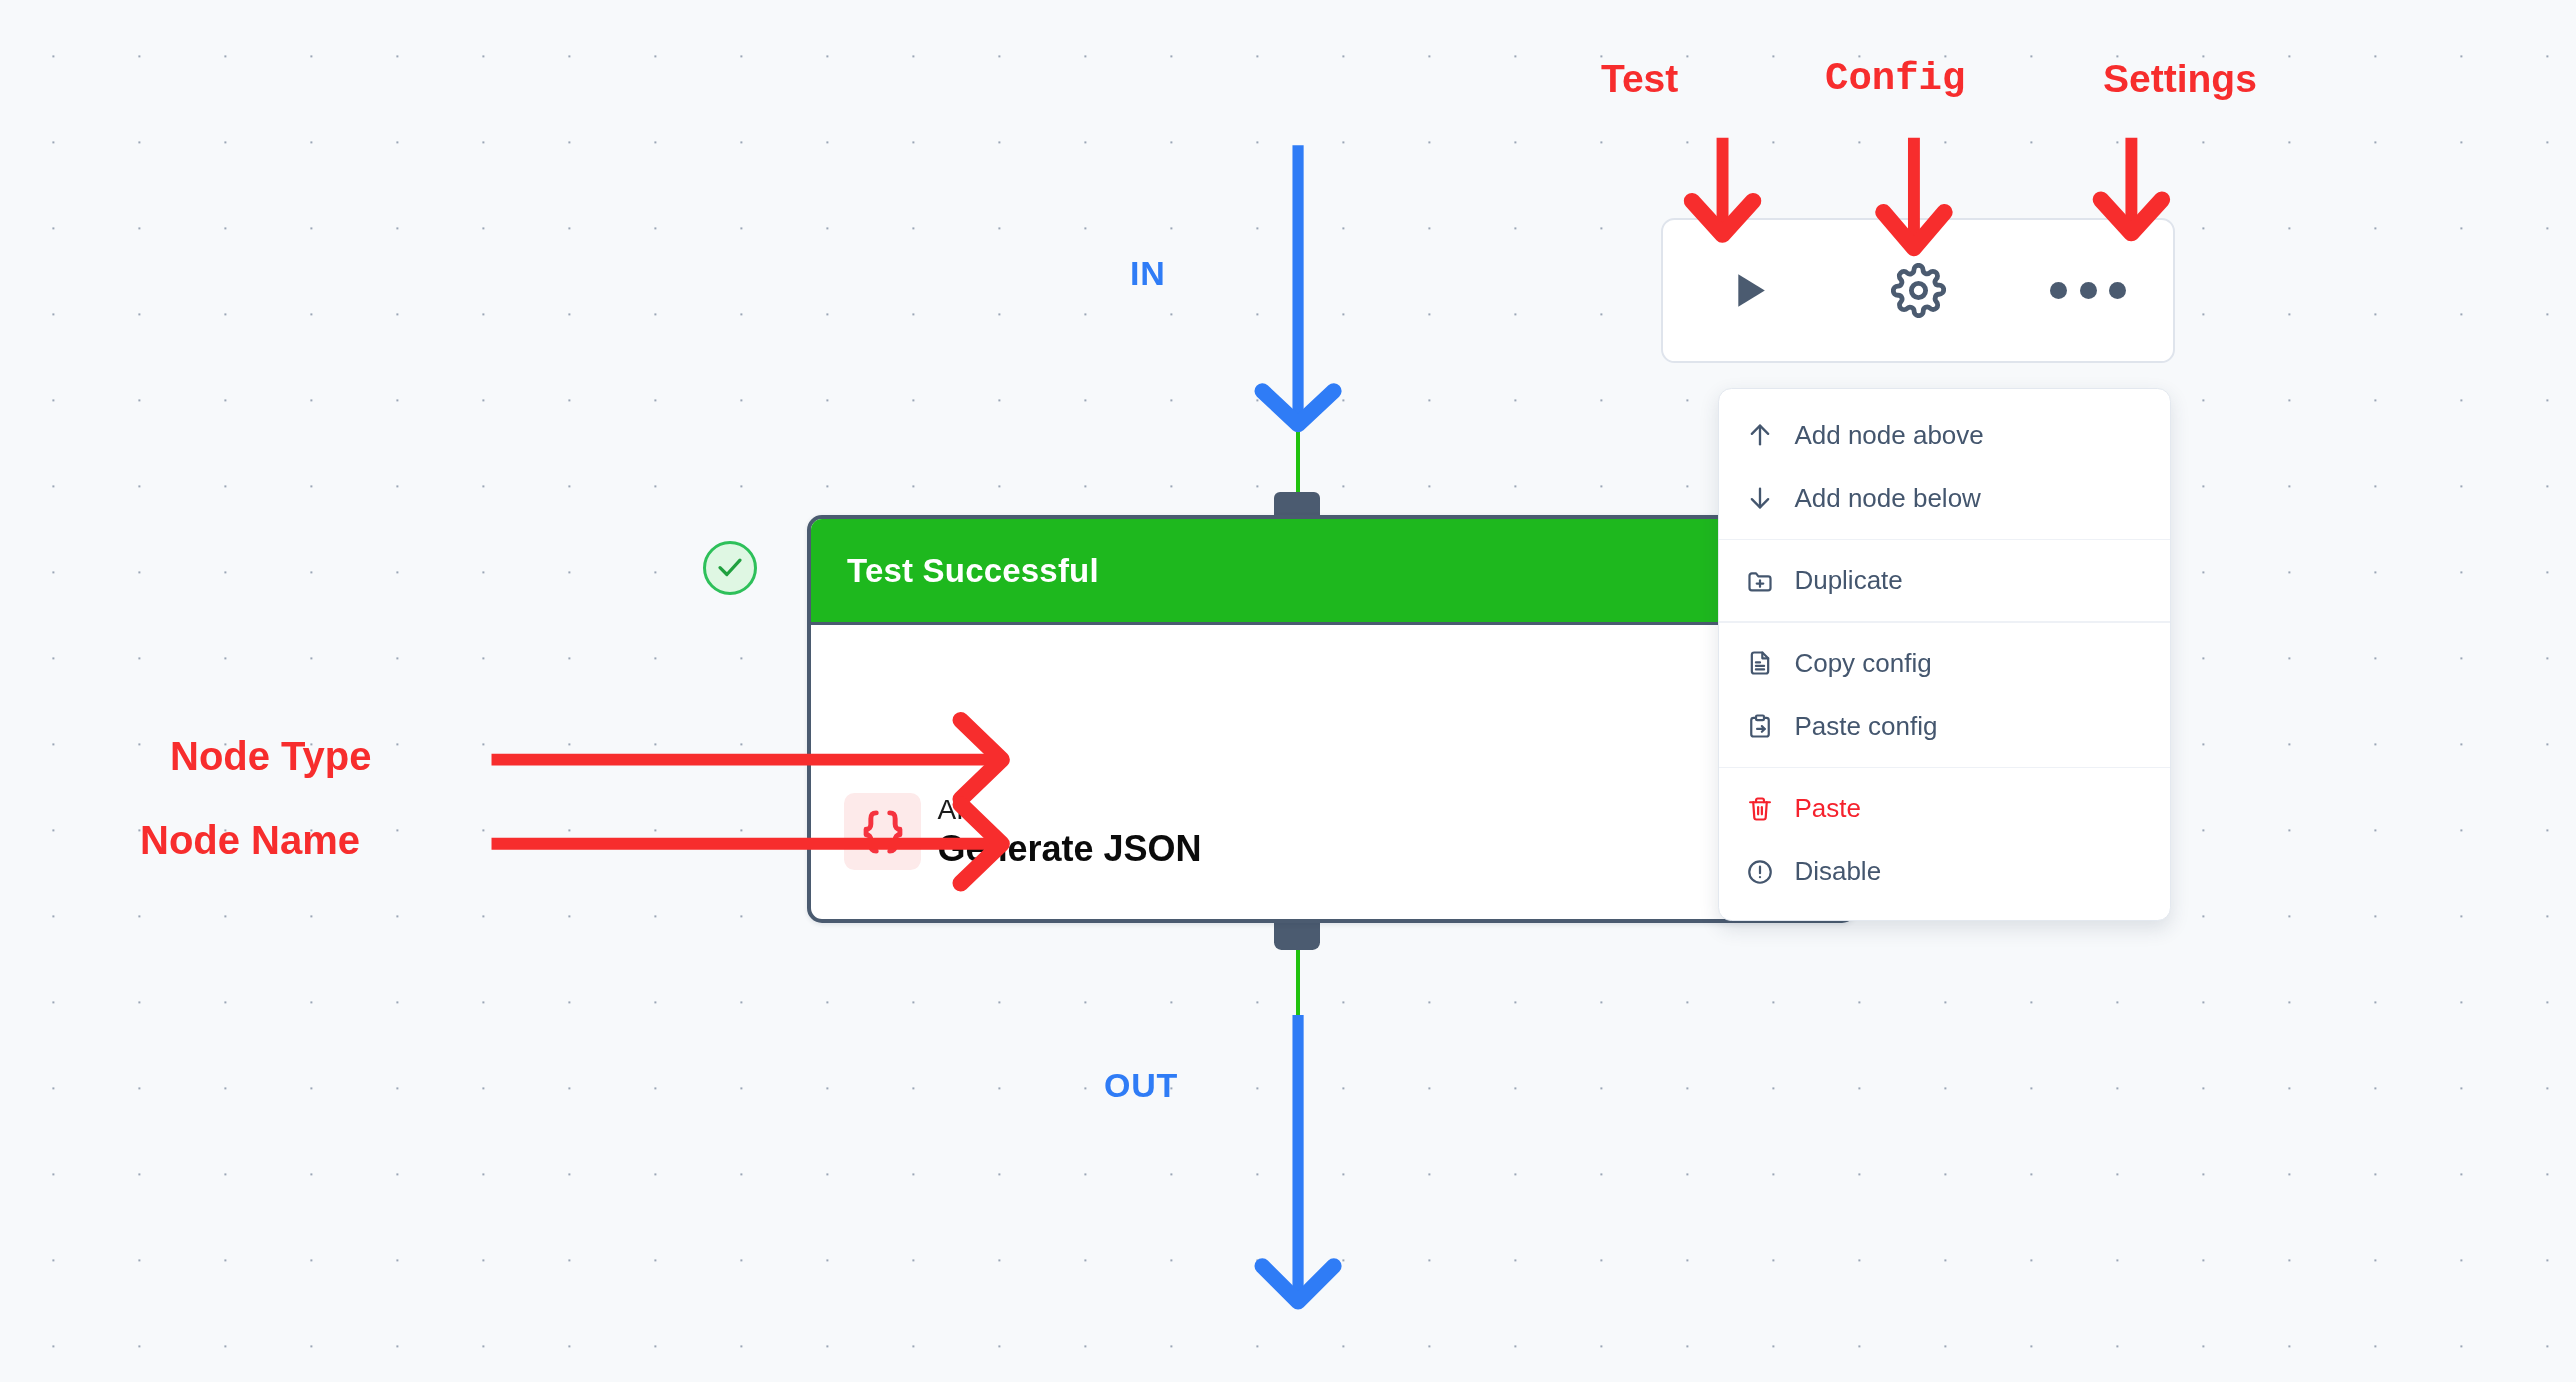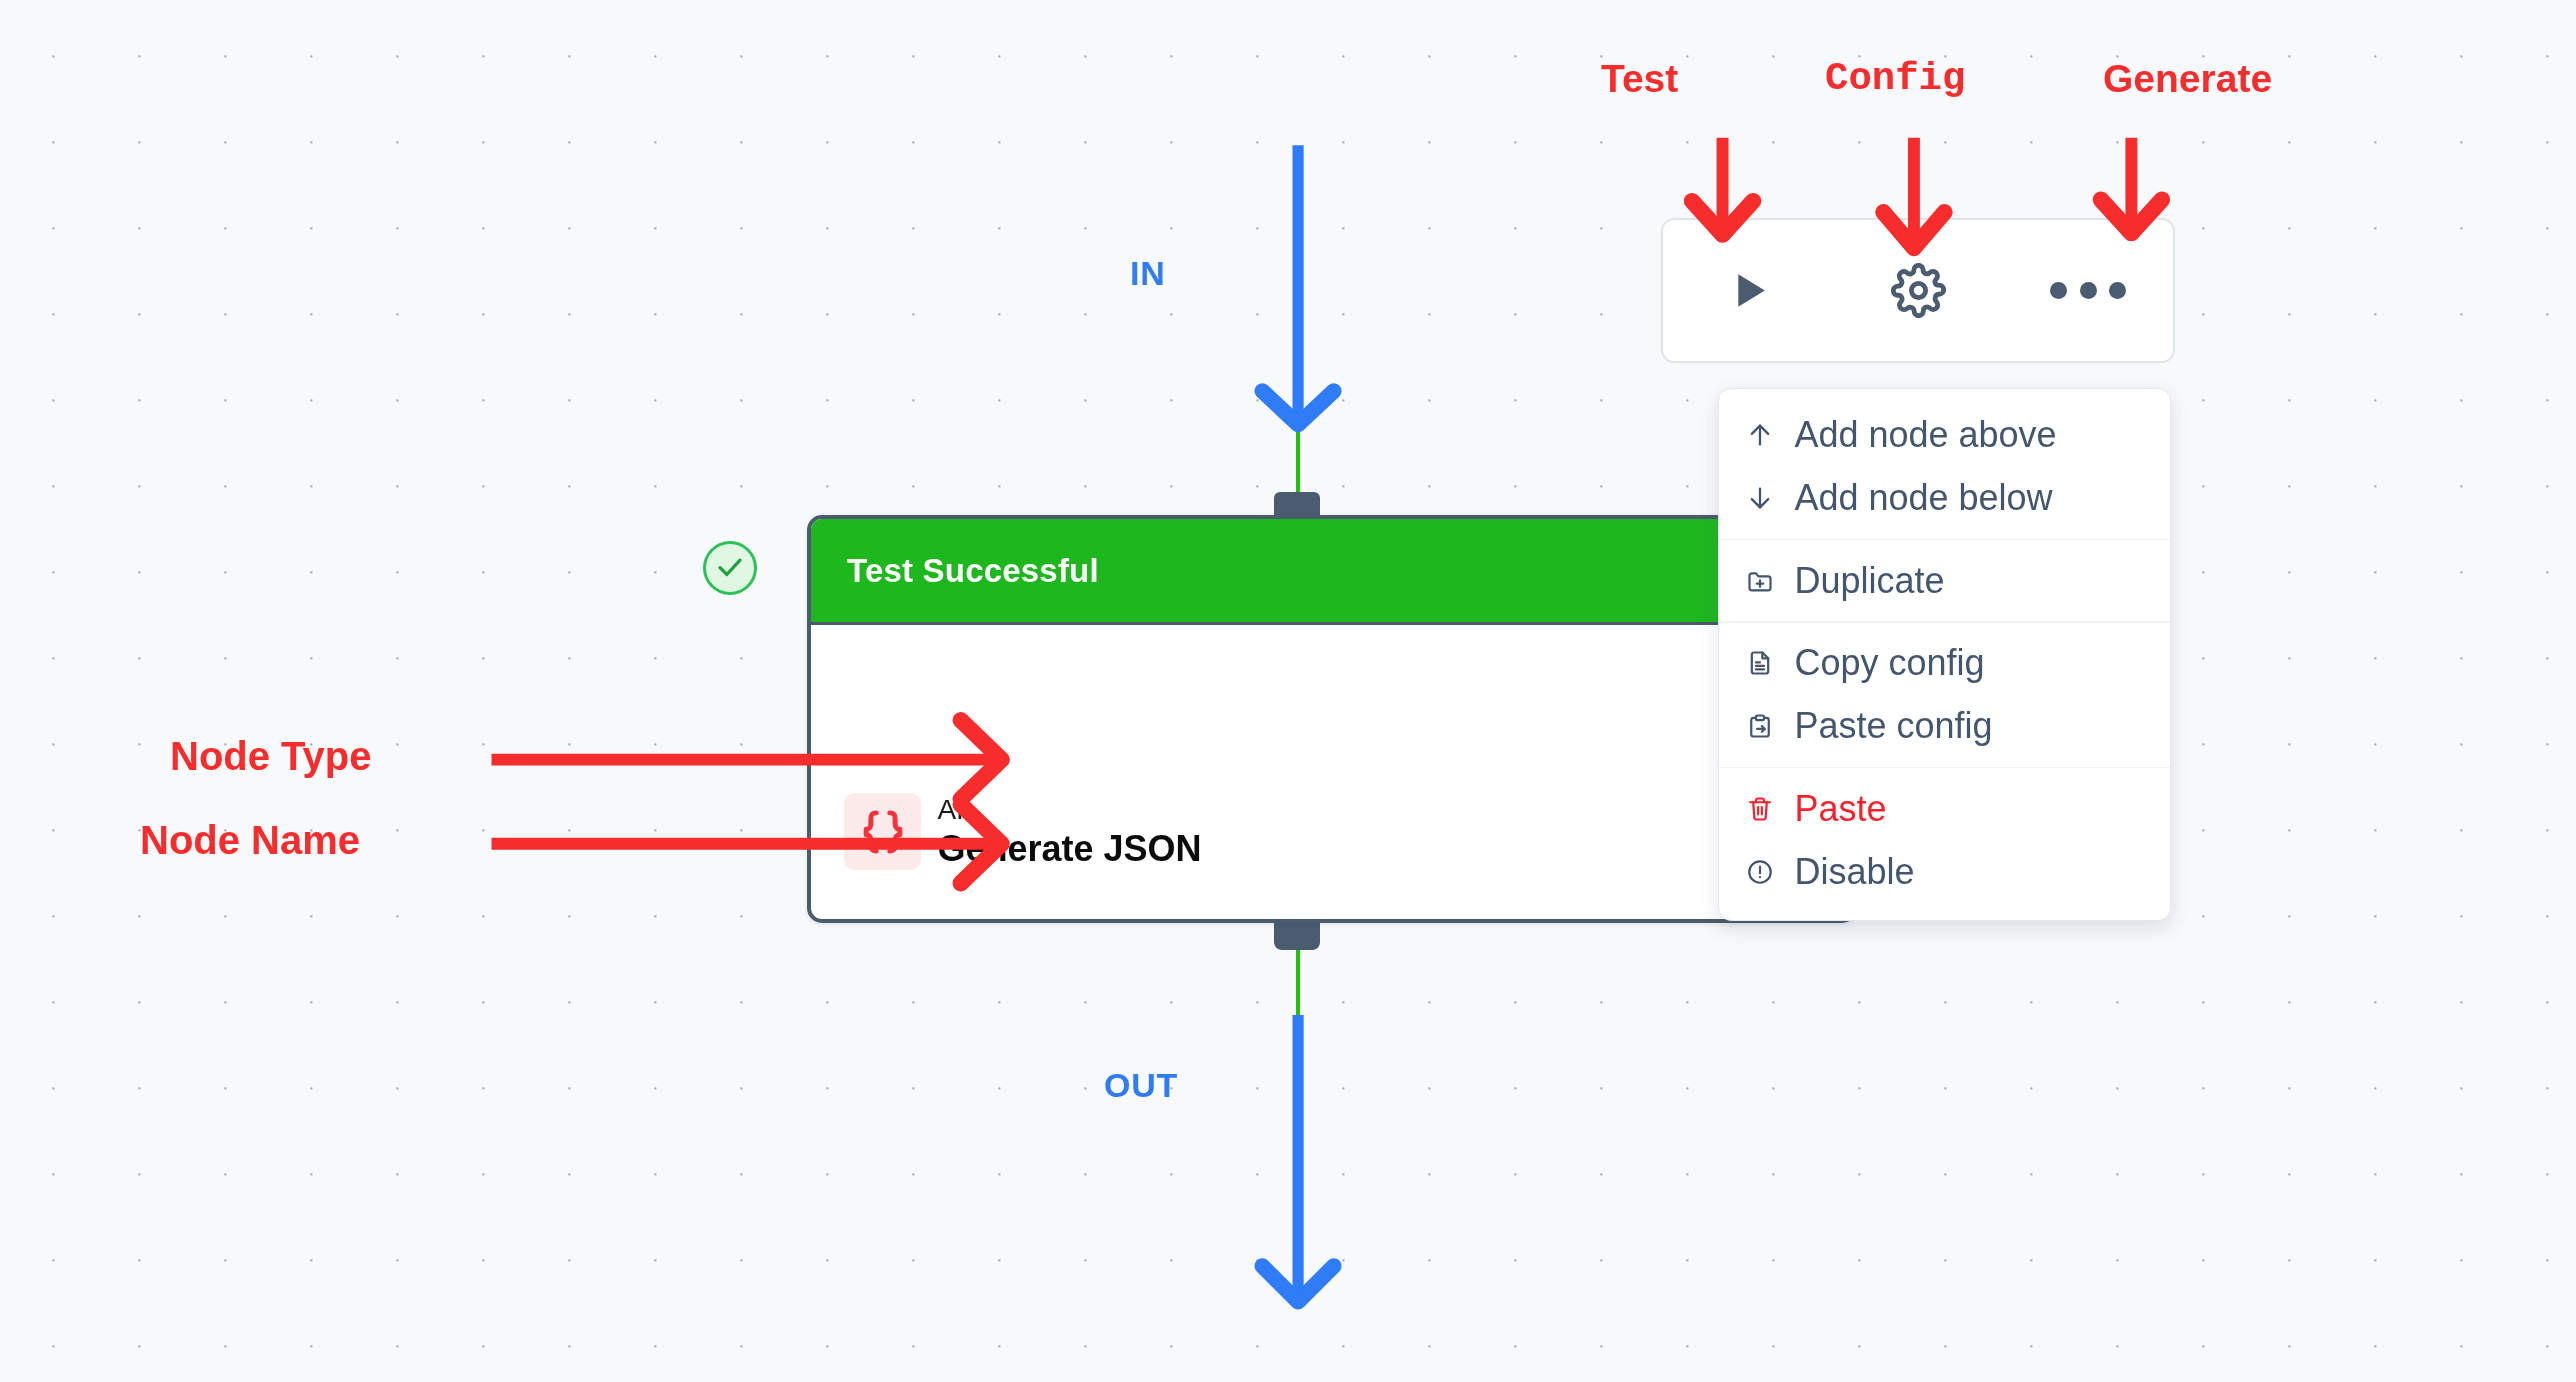--- a/index.html
+++ b/index.html
@@ -198,21 +198,21 @@
   .menu-item-icon {
     width: 31px;
     height: 31px;
     flex: 0 0 auto;
     display: flex;
     align-items: center;
     justify-content: center;
   }
   .menu-item-icon svg { display: block; }
   .menu-item-label {
-    font-size: 36px;
+    font-size: 26px;
     color: #44566e;
     white-space: nowrap;
     text-align: center;
   }
   .menu-item.danger .menu-item-label { color: #f5222d; }
 
   
   #annotations {
     position: absolute;
     inset: 0;
@@ -438,21 +438,21 @@
     </g>
 
     <g>
       <line x1="660" y1="1133" x2="1340" y2="1133" stroke="#f72d2d" stroke-width="16"></line>
       <polyline points="1290,1080 1345,1133 1290,1186" fill="none" stroke="#f72d2d" stroke-width="22" stroke-linecap="round" stroke-linejoin="round"></polyline>
     </g>
   </svg>
 
   <span class="anno-label" id="anno-test">Test</span>
   <span class="anno-label" id="anno-config">Config</span>
-  <span class="anno-label" id="anno-settings">Generate</span>
+  <span class="anno-label" id="anno-settings">Settings</span>
 
   <span class="anno-label anno-label-left" id="anno-node-type">Node Type</span>
   <span class="anno-label anno-label-left" id="anno-node-name">Node Name</span>
 
   <span class="io-label" id="io-in">IN</span>
   <span class="io-label" id="io-out">OUT</span>
 </div>
 
 
 </body></html>

